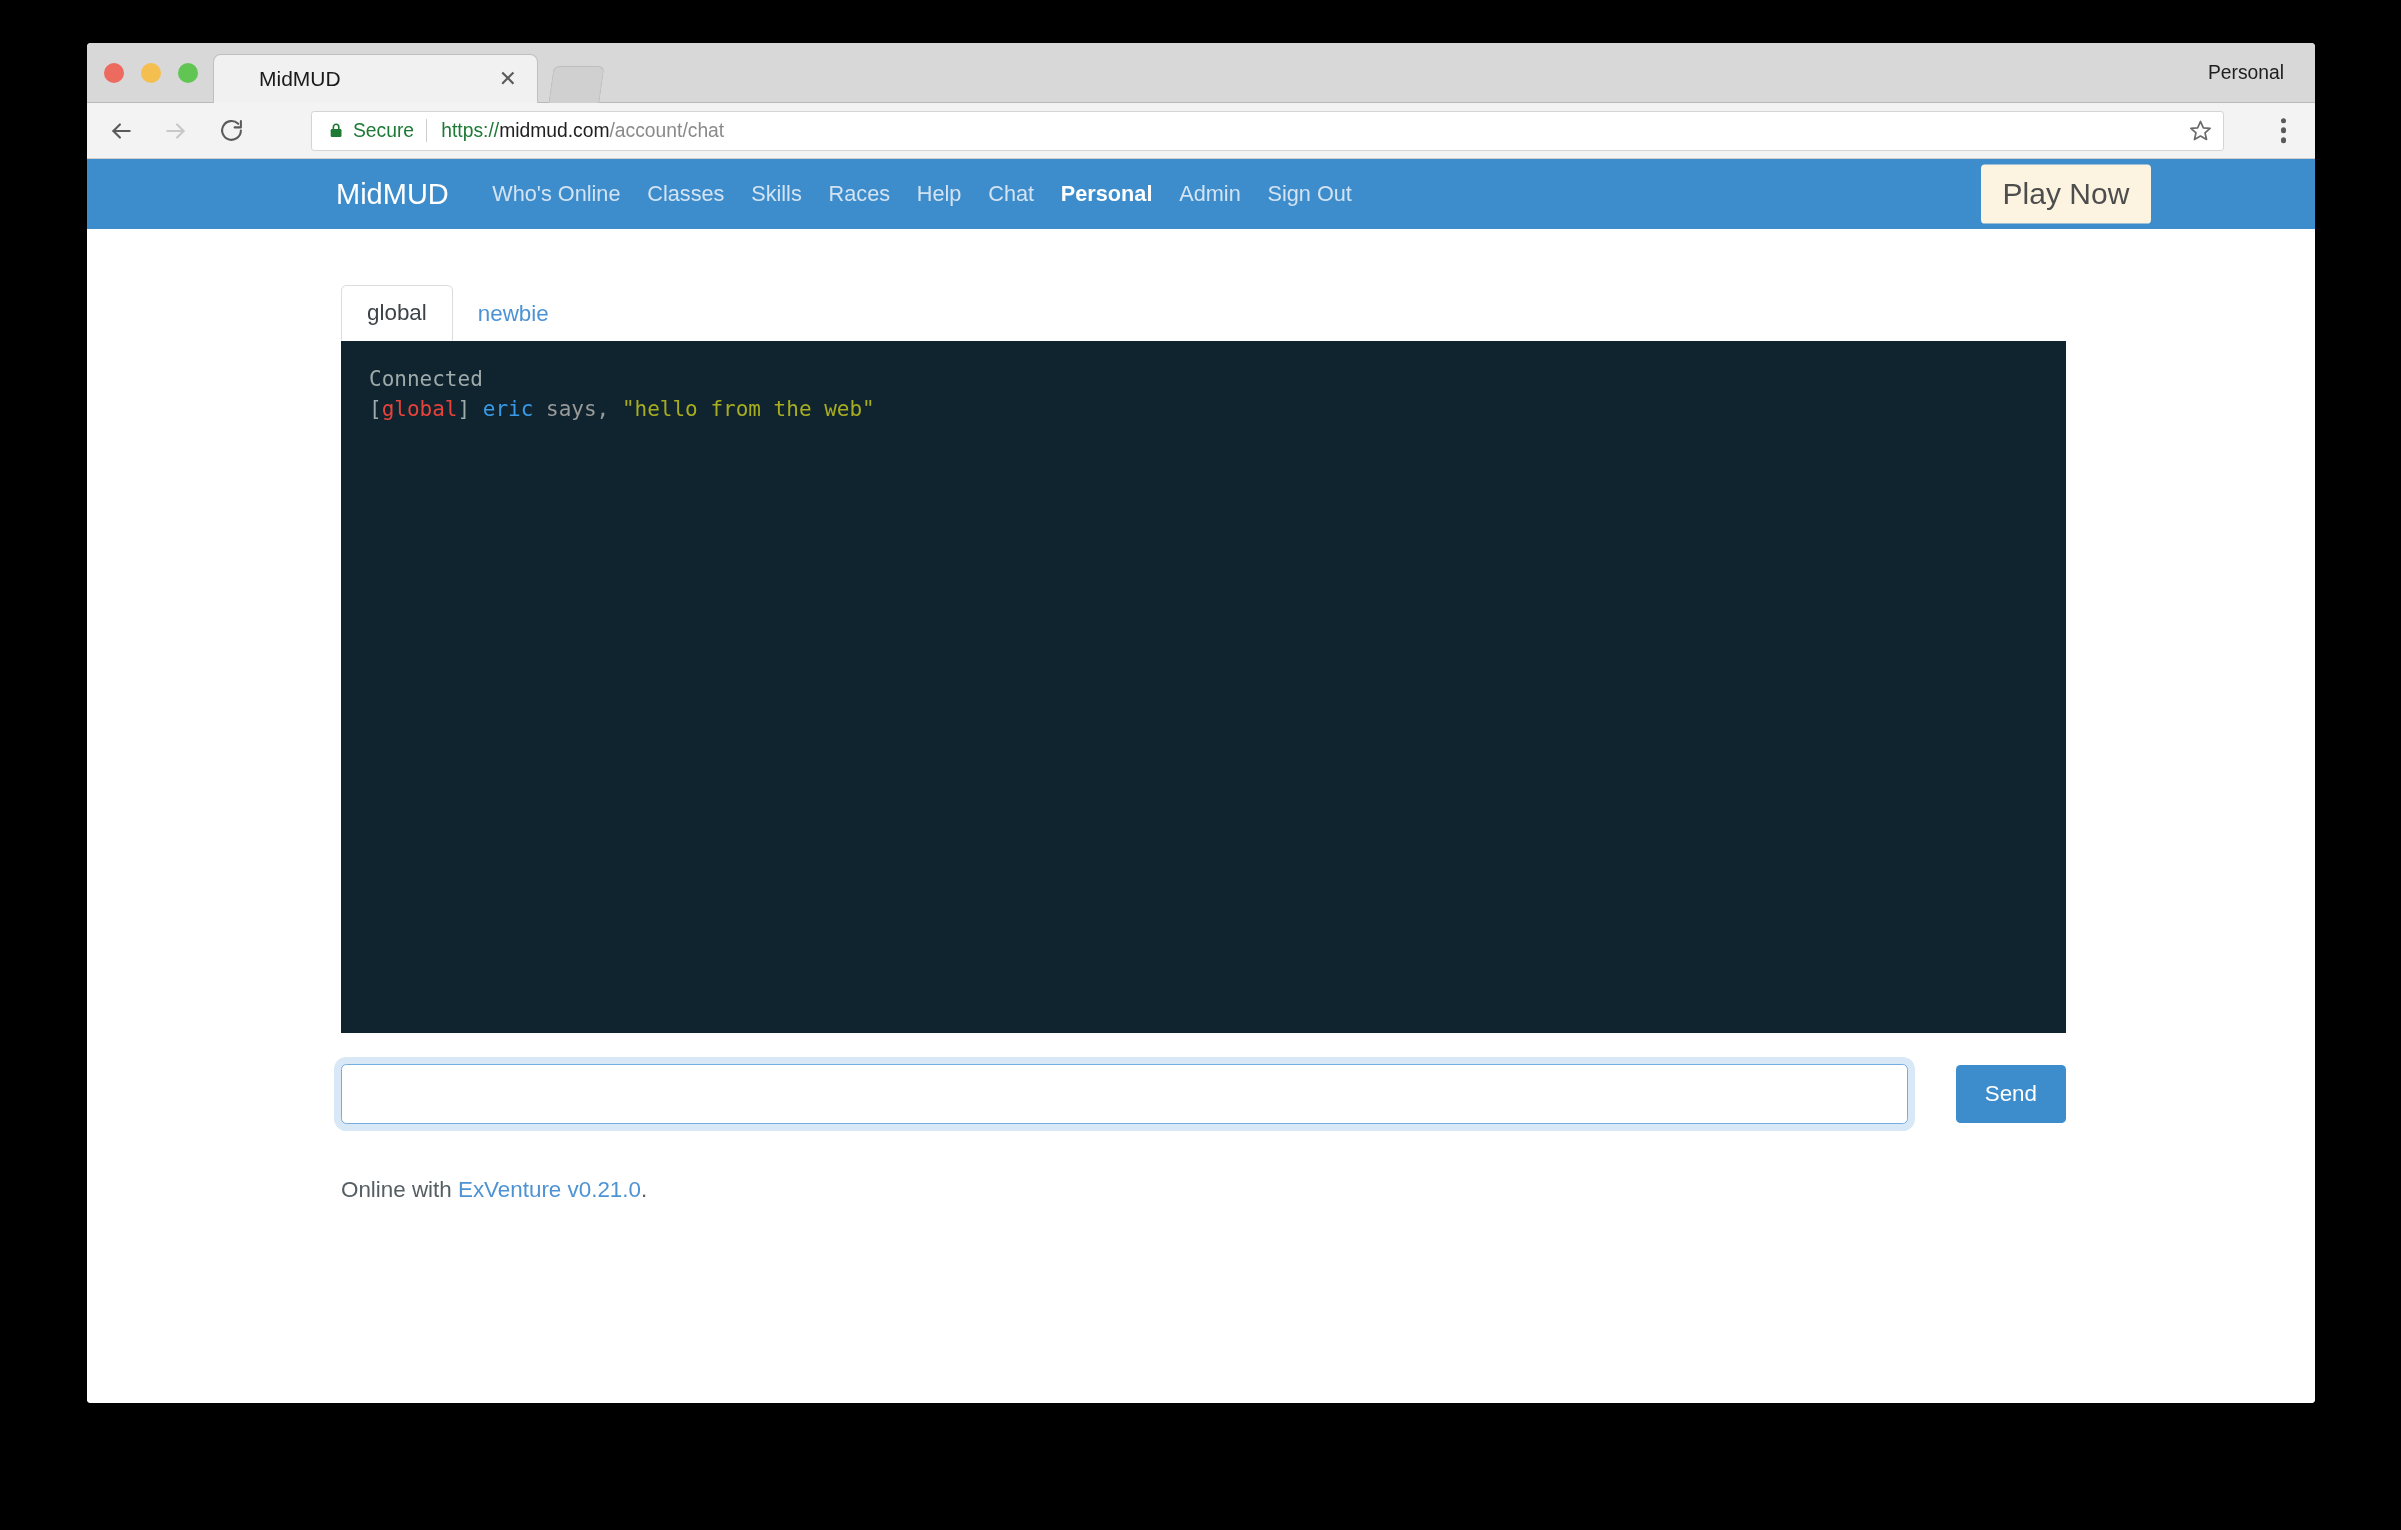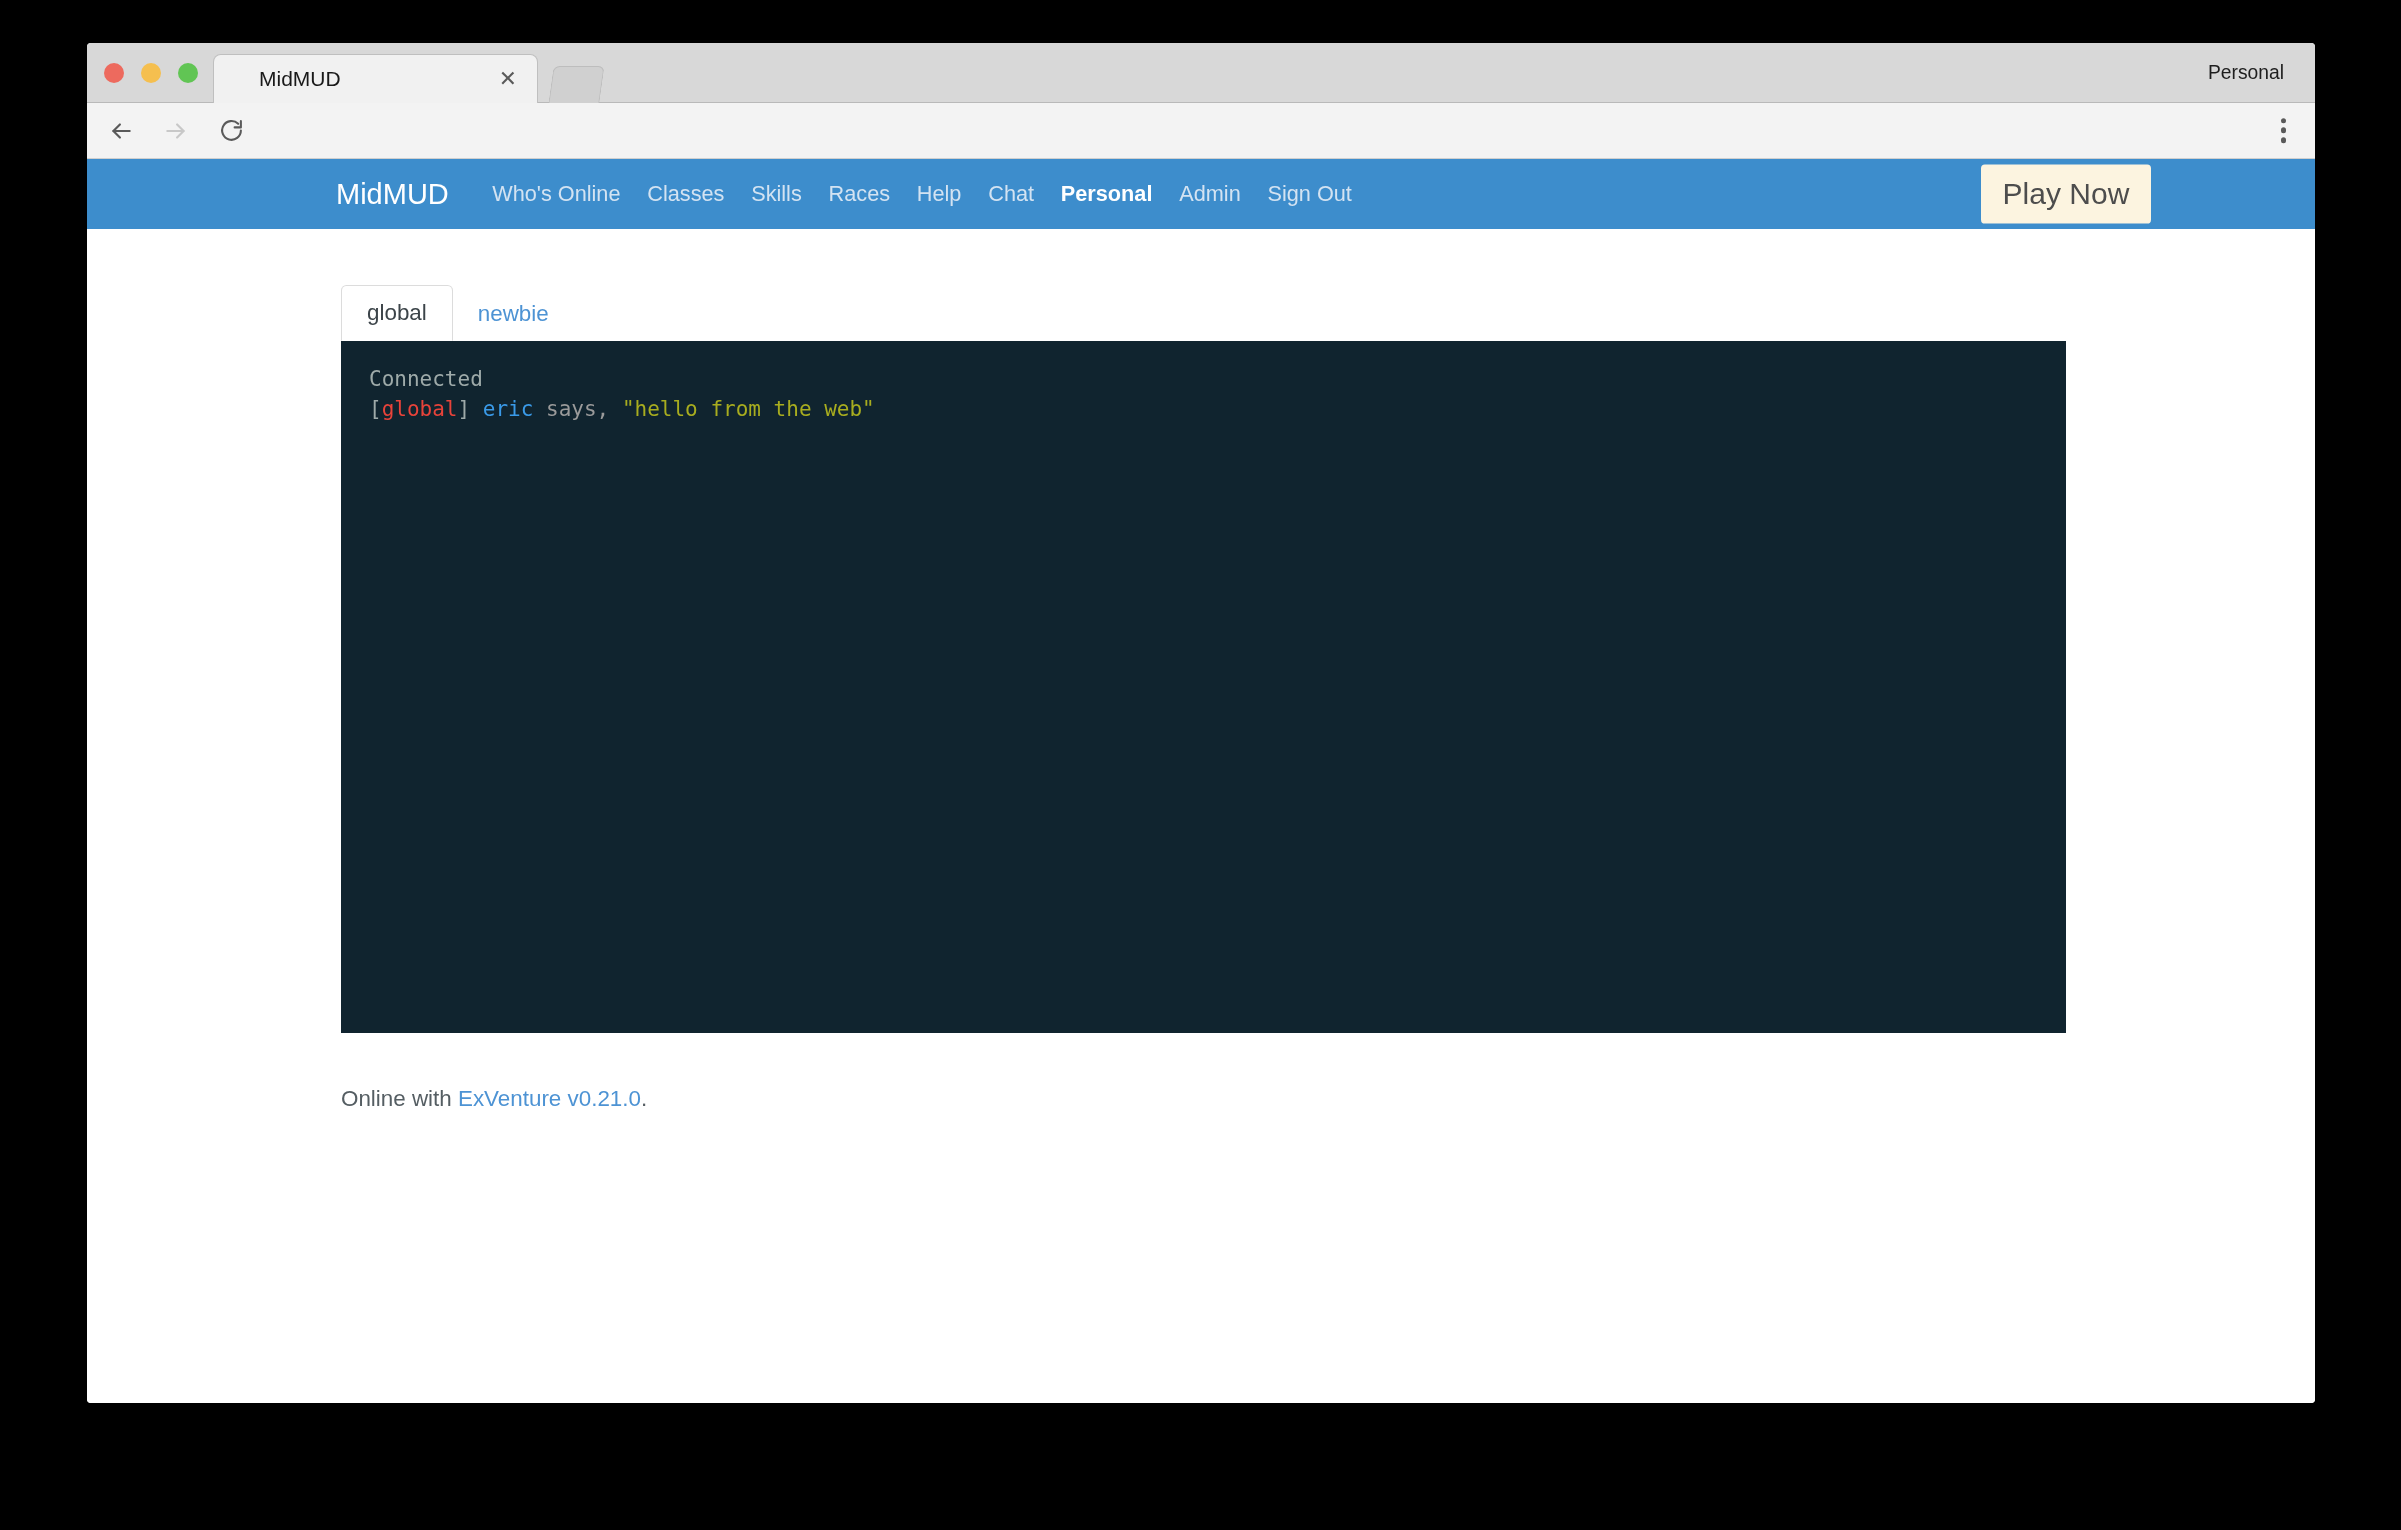--- a/index.html
+++ b/index.html
@@ -338,20 +338,36 @@
           <polyline points="13,6 19,12 13,18"></polyline>
       </svg>
     </div>
     <div class="nav-btn">
       <svg width="25" height="25" viewBox="0 0 24 24" fill="none" stroke="#5a5a5a" stroke-width="2" stroke-linecap="round" stroke-linejoin="round">
         <path d="M21 12a9 9 0 1 1-2.6-6.4"></path>
           <polyline points="21,3 21,9 15,9"></polyline>
       </svg>
     </div>
 
+    <div id="omnibox">
+      <span id="lock-icon">
+        <svg width="16.2" height="18.6" viewBox="0 0 24 24" fill="#1d7a35">
+          <rect x="4" y="10" width="16" height="12" rx="2"></rect>
+          <path d="M8 10V7a4 4 0 0 1 8 0v3" fill="none" stroke="#1d7a35" stroke-width="2.4"></path>
+        </svg>
+      </span>
+      <span id="secure-label">Secure</span>
+      <span id="omnibox-divider"></span>
+      <span id="url-text"><span class="url-scheme">https://</span><span class="url-host">midmud.com</span><span class="url-path">/account/chat</span></span>
+      <span id="bookmark-star-icon">
+        <svg width="23" height="23" viewBox="0 0 24 24" fill="none" stroke="#6b6b6b" stroke-width="1.8" stroke-linejoin="round">
+          <polygon points="12,2.6 15,9.2 22,9.8 16.7,14.5 18.3,21.4 12,17.8 5.7,21.4 7.3,14.5 2,9.8 9,9.2"></polygon>
+        </svg>
+      </span>
+    </div>
 
     <div id="chrome-menu-icon">
       <span></span>
         <span></span>
         <span></span>
     </div>
   </div>
 
   <div id="site-navbar">
     <span id="brand">MidMUD</span>
@@ -375,20 +391,24 @@
       <div id="chat-tabs">
         <div class="chat-tab active">global</div>
         <div class="chat-tab inactive">newbie</div>
       </div>
 
       <div id="chat-terminal">
         <div class="term-line"><span class="c-connected">Connected</span></div>
         <div class="term-line"><span class="c-bracket">[</span><span class="c-channel">global</span><span class="c-bracket">] </span><span class="c-name">eric</span><span class="c-says"> says, </span><span class="c-message">"hello from the web"</span></div>
       </div>
 
+      <div id="chat-input-row">
+        <input id="chat-input" type="text" placeholder="" style="">
+        <button id="send-button">Send</button>
+      </div>
 
       <div id="footer-text"><span>Online with </span><a id="footer-link">ExVenture v0.21.0</a><span>.</span></div>
 
     </div>
   </div>
 
 </div>
 
 
 </body></html>

